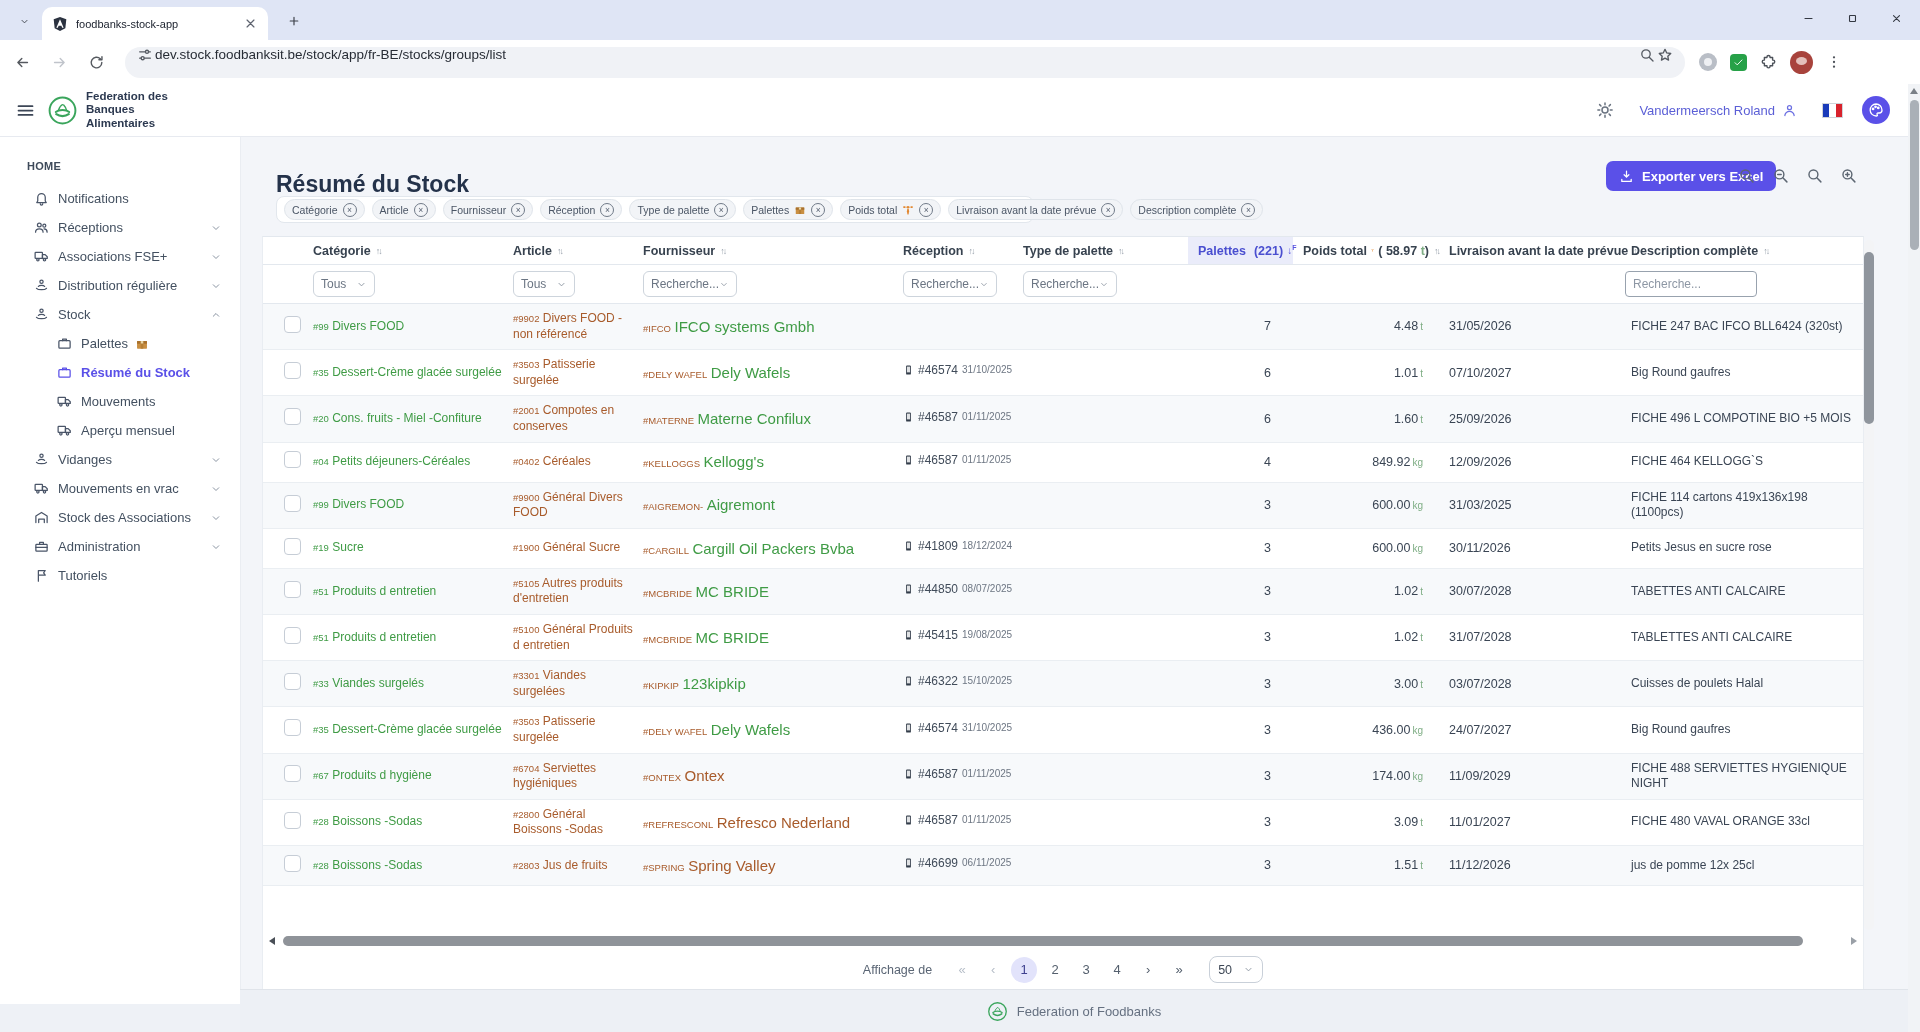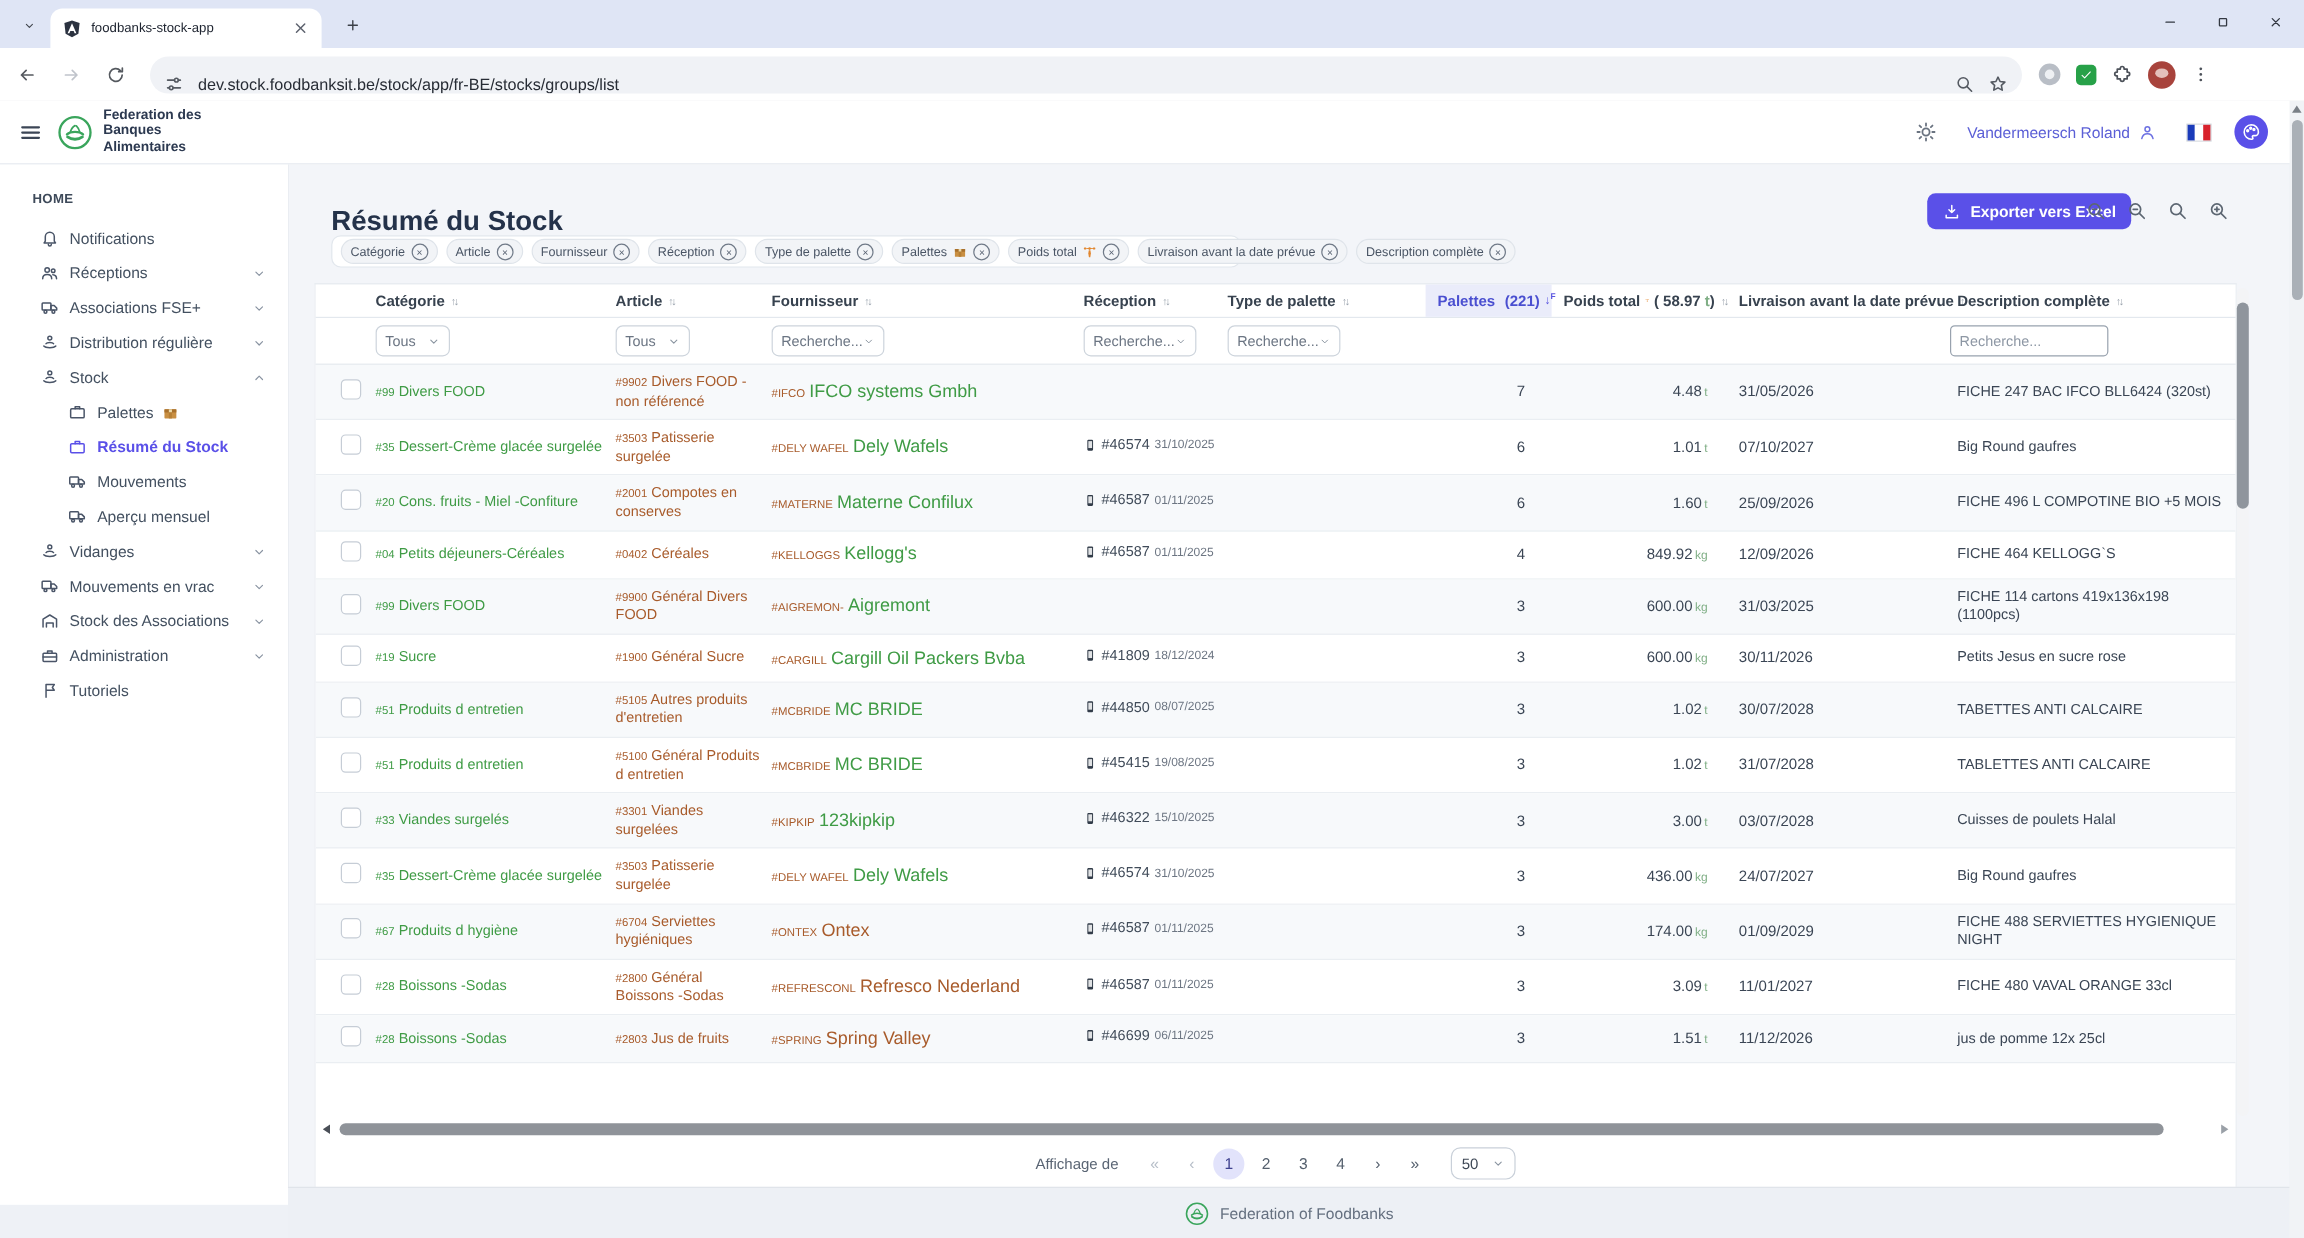--- a/index.html
+++ b/index.html
@@ -27,21 +27,21 @@
   .winbtn{width:44px;height:100%;display:flex;align-items:center;justify-content:center;
           color:#333842;background:none;border:none}
   .winbtn .ic{width:13px;height:13px}
   .toolbar{position:absolute;top:40px;left:0;right:0;height:44px;background:#fff;
            border-bottom:1px solid #dfe1e7;display:flex;align-items:center}
   .navbtn{width:30px;height:30px;margin-left:7px;color:#55595f;background:none;border:none;
           display:flex;align-items:center;justify-content:center;padding:0}
   .navbtn .ic{width:17px;height:17px}
   .navbtn.disabled{color:#c0c4cb}
   .omnibox{margin-left:14px;width:1560px;height:31px;background:#f0f2f6;border-radius:16px;
-           display:flex;align-items:flex-end;padding:0 12px;gap:12px;box-sizing:border-box}
+           display:flex;align-items:flex-start;padding:0 12px;gap:2px;box-sizing:border-box}
   .omni-ic{width:16px;height:16px;color:#555a62;flex:none}
   .omni-url{font-size:13.5px;color:#272c35;flex:1;white-space:nowrap;overflow:hidden}
   .extbar{display:flex;align-items:center;gap:13px;margin-left:14px}
   .ext-generic{width:18px;height:18px;border-radius:50%;background:#b9bec6;position:relative}
   .ext-generic::after{content:"";position:absolute;inset:5px;border-radius:50%;background:#eef0f3}
   .ext-check{width:17px;height:17px;background:#27a148;border-radius:4px;color:#fff;
              display:flex;align-items:center;justify-content:center}
   .ext-check .ic{width:11px;height:11px}
   .ext-puzzle{width:17px;height:17px;color:#4d525a}
   .browser-avatar{width:23px;height:23px;border-radius:50%;background:#a8433c;position:relative}
@@ -120,21 +120,21 @@
   .td .code{font-size:9.5px}
   .cb{width:15px;height:15px;border:1.5px solid #c6cdd6;border-radius:4px;background:#fff;display:inline-block;margin-left:11px}
   .td-cat{color:var(--green);font-size:12px;cursor:pointer}
   .td-art{color:var(--brown);font-size:12px;cursor:pointer}
   .td-sup{cursor:pointer}
   .td-sup .code{color:var(--brown)}
   .td-sup .supname{font-size:15px}
   .td-sup.tone-green .supname{color:var(--green)}
   .td-sup.tone-brown .supname{color:var(--brown)}
   .td-rec{font-size:12px;color:#414c5a}
-  .recwrap{display:inline-flex;align-items:center;gap:4px}
+  .recwrap{display:inline-flex;gap:4px}
   .ic-phone{width:11px;height:14px;color:#323c49}
   .recdate{font-size:10px;color:#6d7683}
   .td-pal{text-align:right;padding-right:22px}
   .td-poids{text-align:right;padding-right:16px}
   .td-poids .unit{font-size:10px;color:var(--unit);margin-left:2px}
   .td-desc{font-size:12px}
   .hscroll{position:relative;height:14px}
   .hthumb{position:absolute;left:20px;top:2px;width:1520px;height:10px;background:#8f9399;border-radius:5px}
   .harrow{position:absolute;top:3px;width:0;height:0;border-top:4px solid transparent;border-bottom:4px solid transparent}
   .harrow.left{left:6px;border-right:6px solid #4a4f57}
@@ -1012,21 +1012,21 @@
                 <rect x="8.6" y="4.6" width="6.8" height="12.6" fill="#fff" opacity=".85"></rect>
               </svg>
             </span>
             <span class="recno">#46587</span>
             <span class="recdate">01/11/2025</span>
           </span>
         </div>
         <div class="td td-type"></div>
         <div class="td td-pal">3</div>
         <div class="td td-poids" able="false"><span>174.00</span><span class="unit">kg</span></div>
-        <div class="td td-del">01/09/2029</div>
+        <div class="td td-del">11/09/2029</div>
         <div class="td td-desc">FICHE 488 SERVIETTES HYGIENIQUE NIGHT</div>
       </div>
 
       <div class="grid trow">
         <div class="td"><span class="cb"></span></div>
         <div class="td td-cat"><span class="code">#28</span> <span>Boissons -Sodas</span></div>
         <div class="td td-art"><span class="code">#2800</span> <span>Général Boissons -Sodas</span></div>
         <div class="td td-sup tone-brown"><span class="code">#REFRESCONL</span> <span class="supname">Refresco Nederland</span></div>
         <div class="td td-rec">
           <span class="recwrap">

